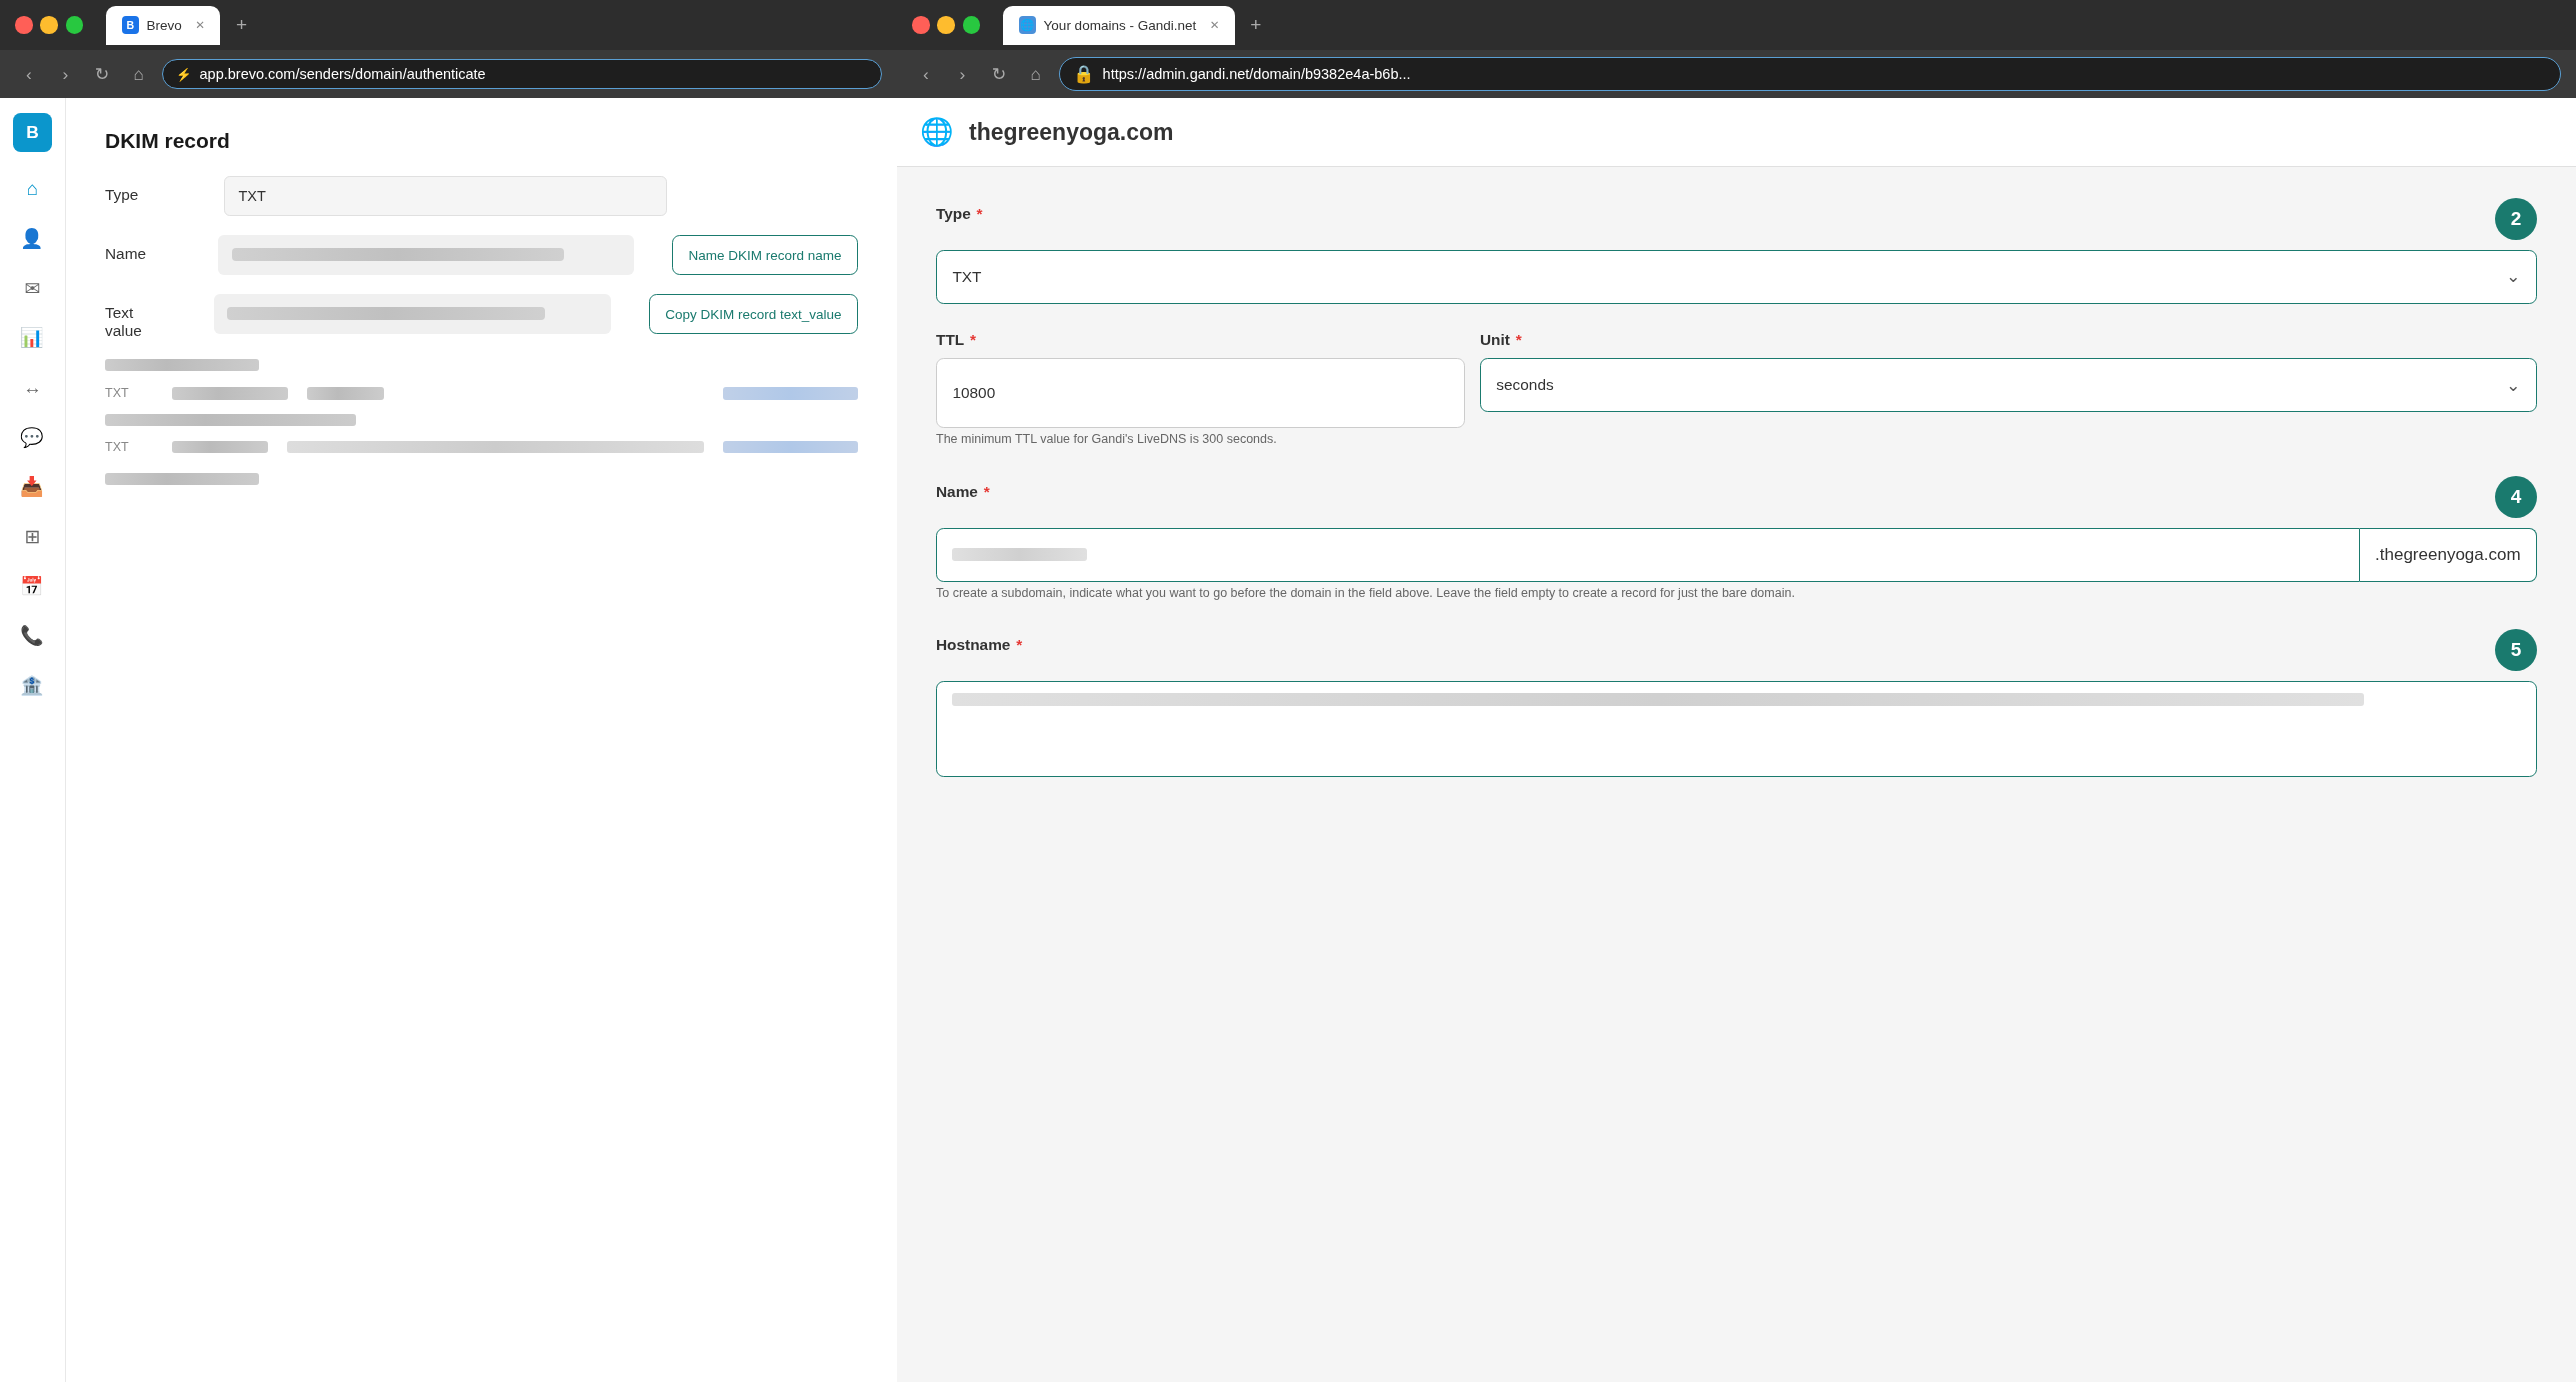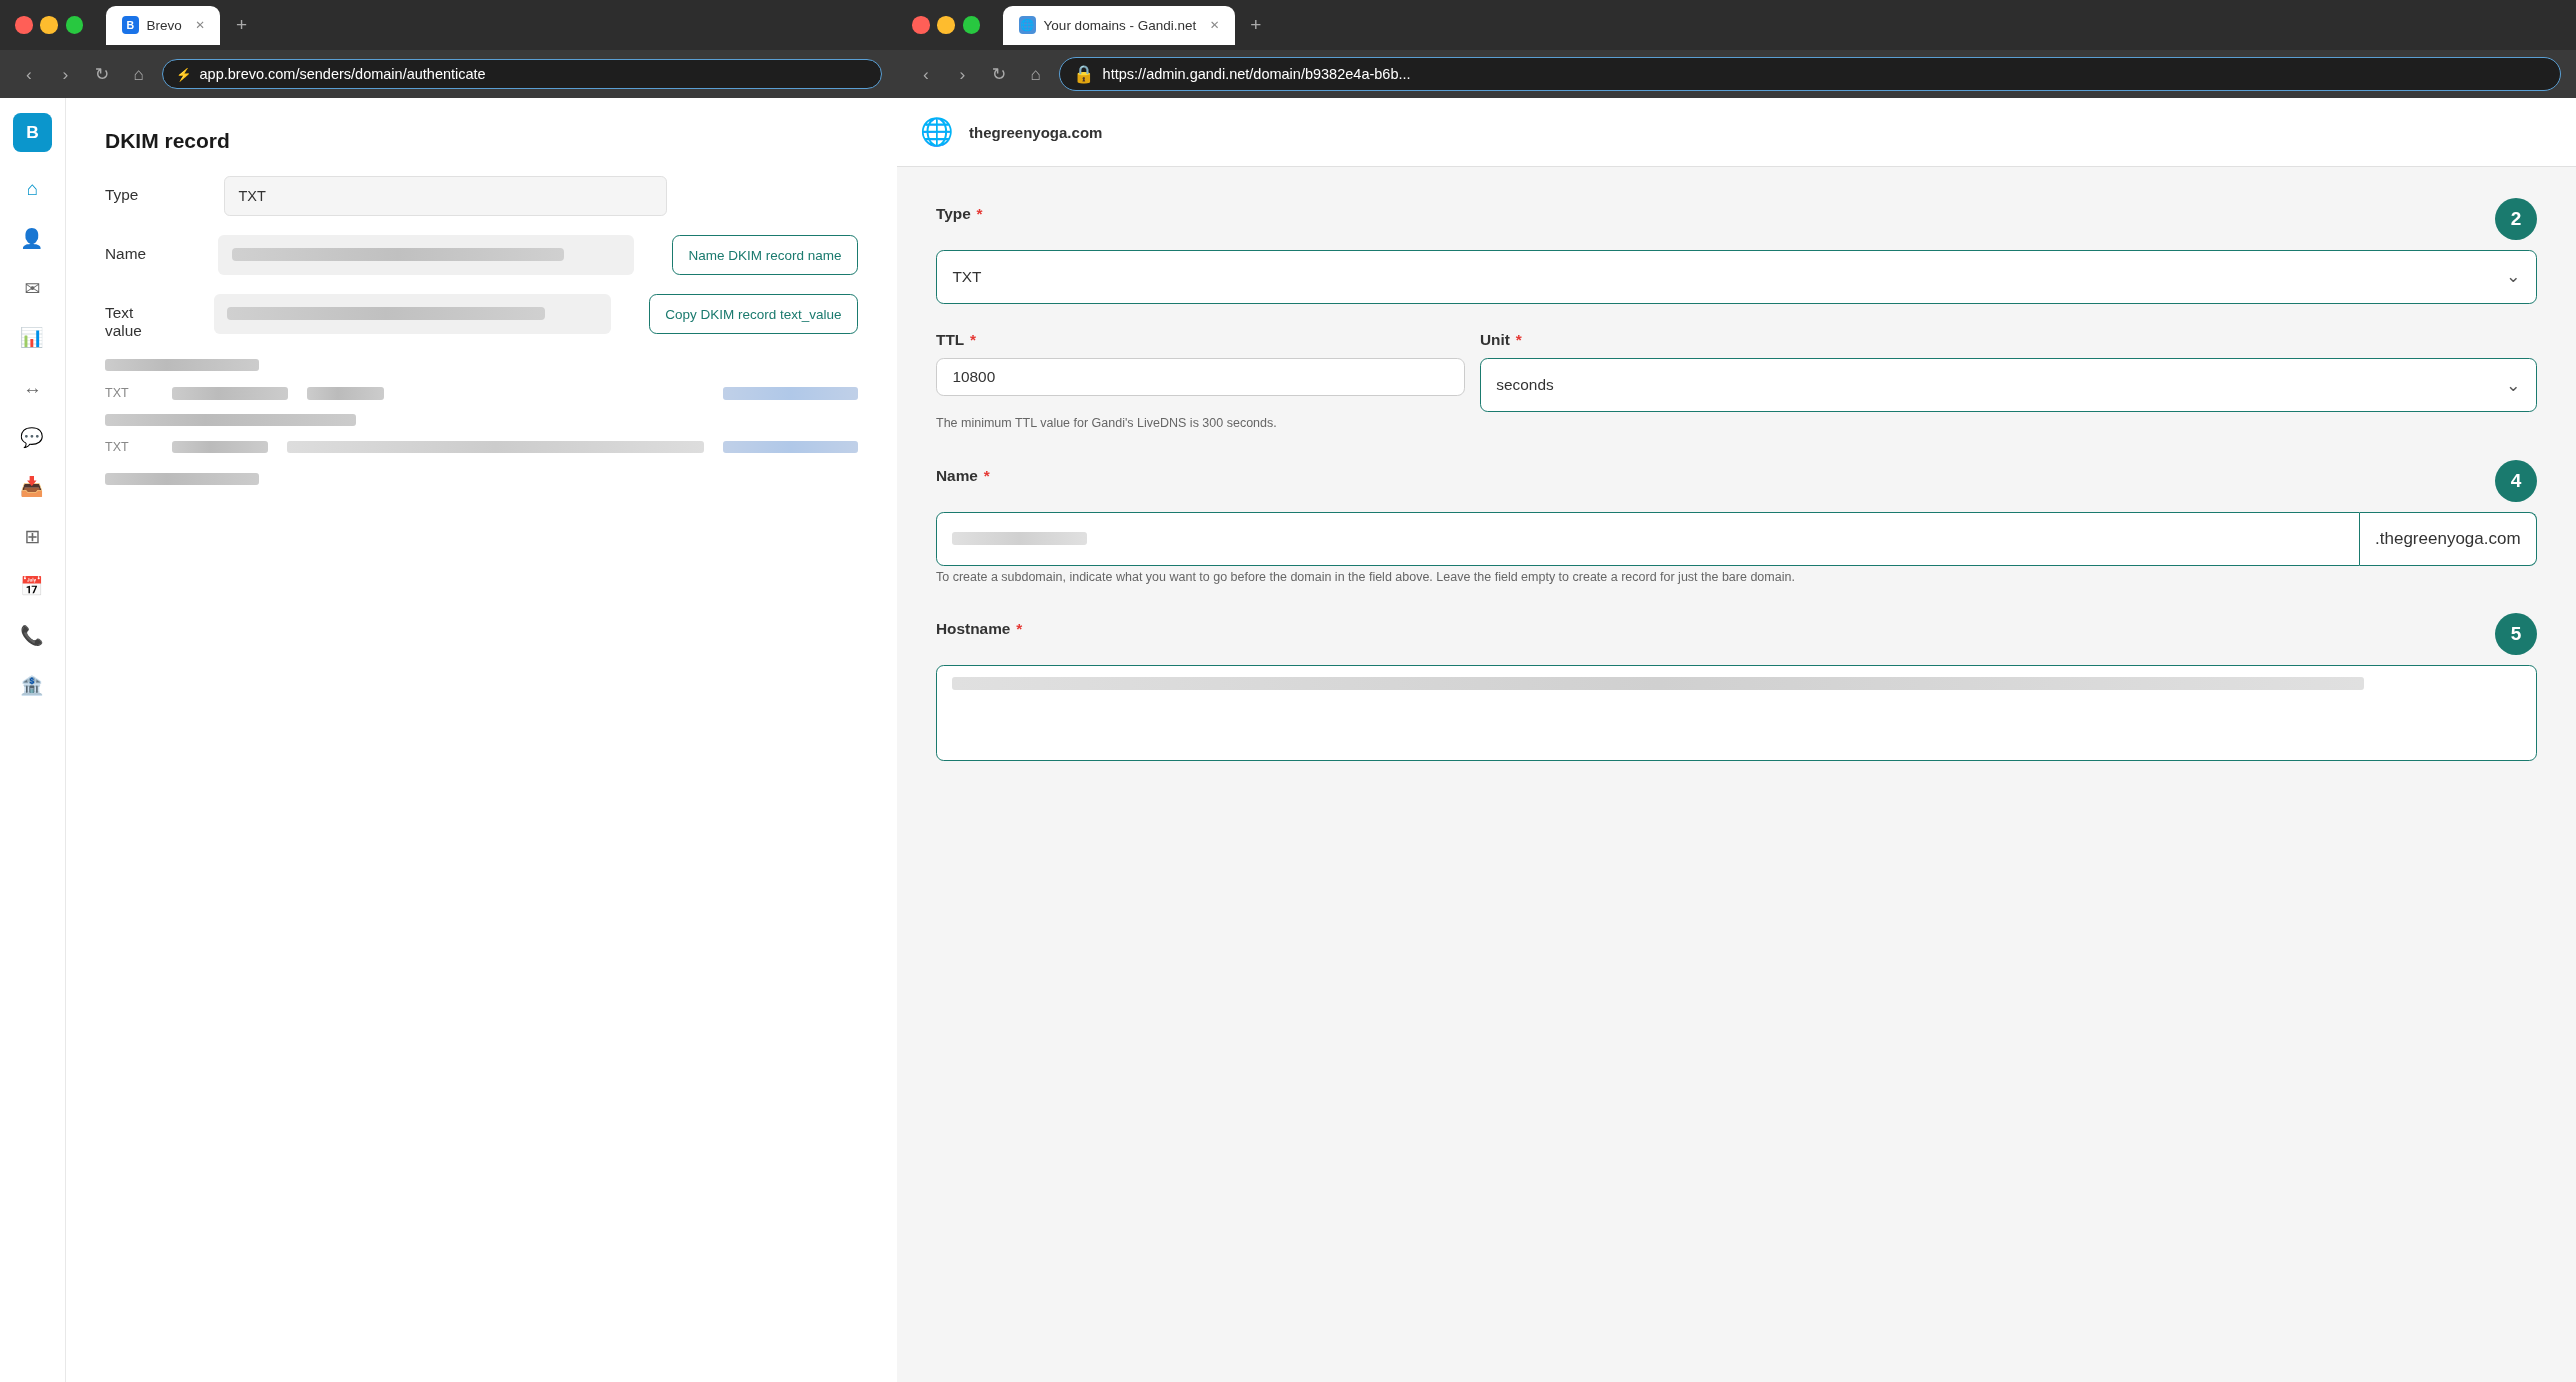--- a/index.html
+++ b/index.html
@@ -48,27 +48,27 @@
     .form-input { background: #f5f5f5; border: 1px solid #e0e0e0; border-radius: 5.8px; padding: 9.6px 13.5px; font-size: 14.5px; color: #333; width: 443px; height: 40px; }
     .form-input-blurred { background: #f0f0f0; border-radius: 5.8px; width: 443px; height: 40px; }
     .blurred-content { background: linear-gradient(90deg, #d0d0d0 0%, #c0c0c0 50%, #d0d0d0 100%); border-radius: 3.9px; height: 13.5px; width: 80%; margin: 12.5px 13.5px; }
 
     
     .copy-btn { background: transparent; border: 1.9px solid #1a7a6e; border-radius: 7.7px; color: #1a7a6e; padding: 7.7px 15.4px; font-size: 13.5px; font-weight: 500; cursor: pointer; white-space: nowrap; height: 40px; display: flex; align-items: center; }
 
     
     .right-content { flex: 1; background: #f5f5f5; overflow-y: auto; padding: 0; }
     .right-header { background: #fff; border-bottom: 1px solid #e0e0e0; display: flex; align-items: center; padding: 15.4px 23px; gap: 15.4px; height: 69px; }
-    .domain-name { font-size: 15px; font-weight: 600; color: #333; }
+    .domain-name { font-size: 23px; font-weight: 600; color: #333; }
     .right-form { padding: 31px 39px; }
     .right-form-group { margin-bottom: 27px; }
     .right-label { font-size: 15.4px; font-weight: 600; color: #333; margin-bottom: 9.6px; display: flex; align-items: center; gap: 5.8px; }
     .required-star { color: #e53935; }
     .right-select { background: #fff; border: 1.9px solid #1a7a6e; border-radius: 7.7px; padding: 11.6px 15.4px; font-size: 15.4px; color: #333; width: 100%; display: flex; align-items: center; justify-content: space-between; cursor: pointer; height: 54px; }
-    .right-input-plain { background: #fff; border: 1px solid #ccc; border-radius: 7.7px; padding: 11.6px 15.4px; font-size: 15.4px; color: #333; width: 100%; height: 38px; }
+    .right-input-plain { background: #fff; border: 1px solid #ccc; border-radius: 7.7px; padding: 11.6px 15.4px; font-size: 15.4px; color: #333; width: 100%; height: 70px; }
     .step-badge { width: 42px; height: 42px; border-radius: 50%; background: #1a7a6e; color: white; font-size: 19px; font-weight: bold; display: flex; align-items: center; justify-content: center; }
     .ttl-row { display: flex; gap: 15.4px; }
     .ttl-input-wrap { flex: 1; }
     .ttl-select-wrap { flex: 2; }
     .hint-text { font-size: 12.5px; color: #666; margin-top: 2px; line-height: 1.5; }
     .name-input-row { display: flex; align-items: stretch; gap: 0; }
     .name-input-box { background: #fff; border: 1.9px solid #1a7a6e; border-radius: 7.7px 0 0 7.7px; padding: 11.6px 15.4px; font-size: 13.5px; color: #aaa; flex: 1; height: 54px; display: flex; align-items: center; }
     .name-suffix { background: #fff; border: 1.9px solid #1a7a6e; border-left: none; border-radius: 0 7.7px 7.7px 0; padding: 11.6px 15.4px; font-size: 17px; color: #333; height: 54px; display: flex; align-items: center; white-space: nowrap; }
     .hostname-textarea { background: #fff; border: 1.9px solid #1a7a6e; border-radius: 7.7px; padding: 11.6px 15.4px; font-size: 12.5px; color: #aaa; width: 100%; min-height: 96px; resize: vertical; }
 

